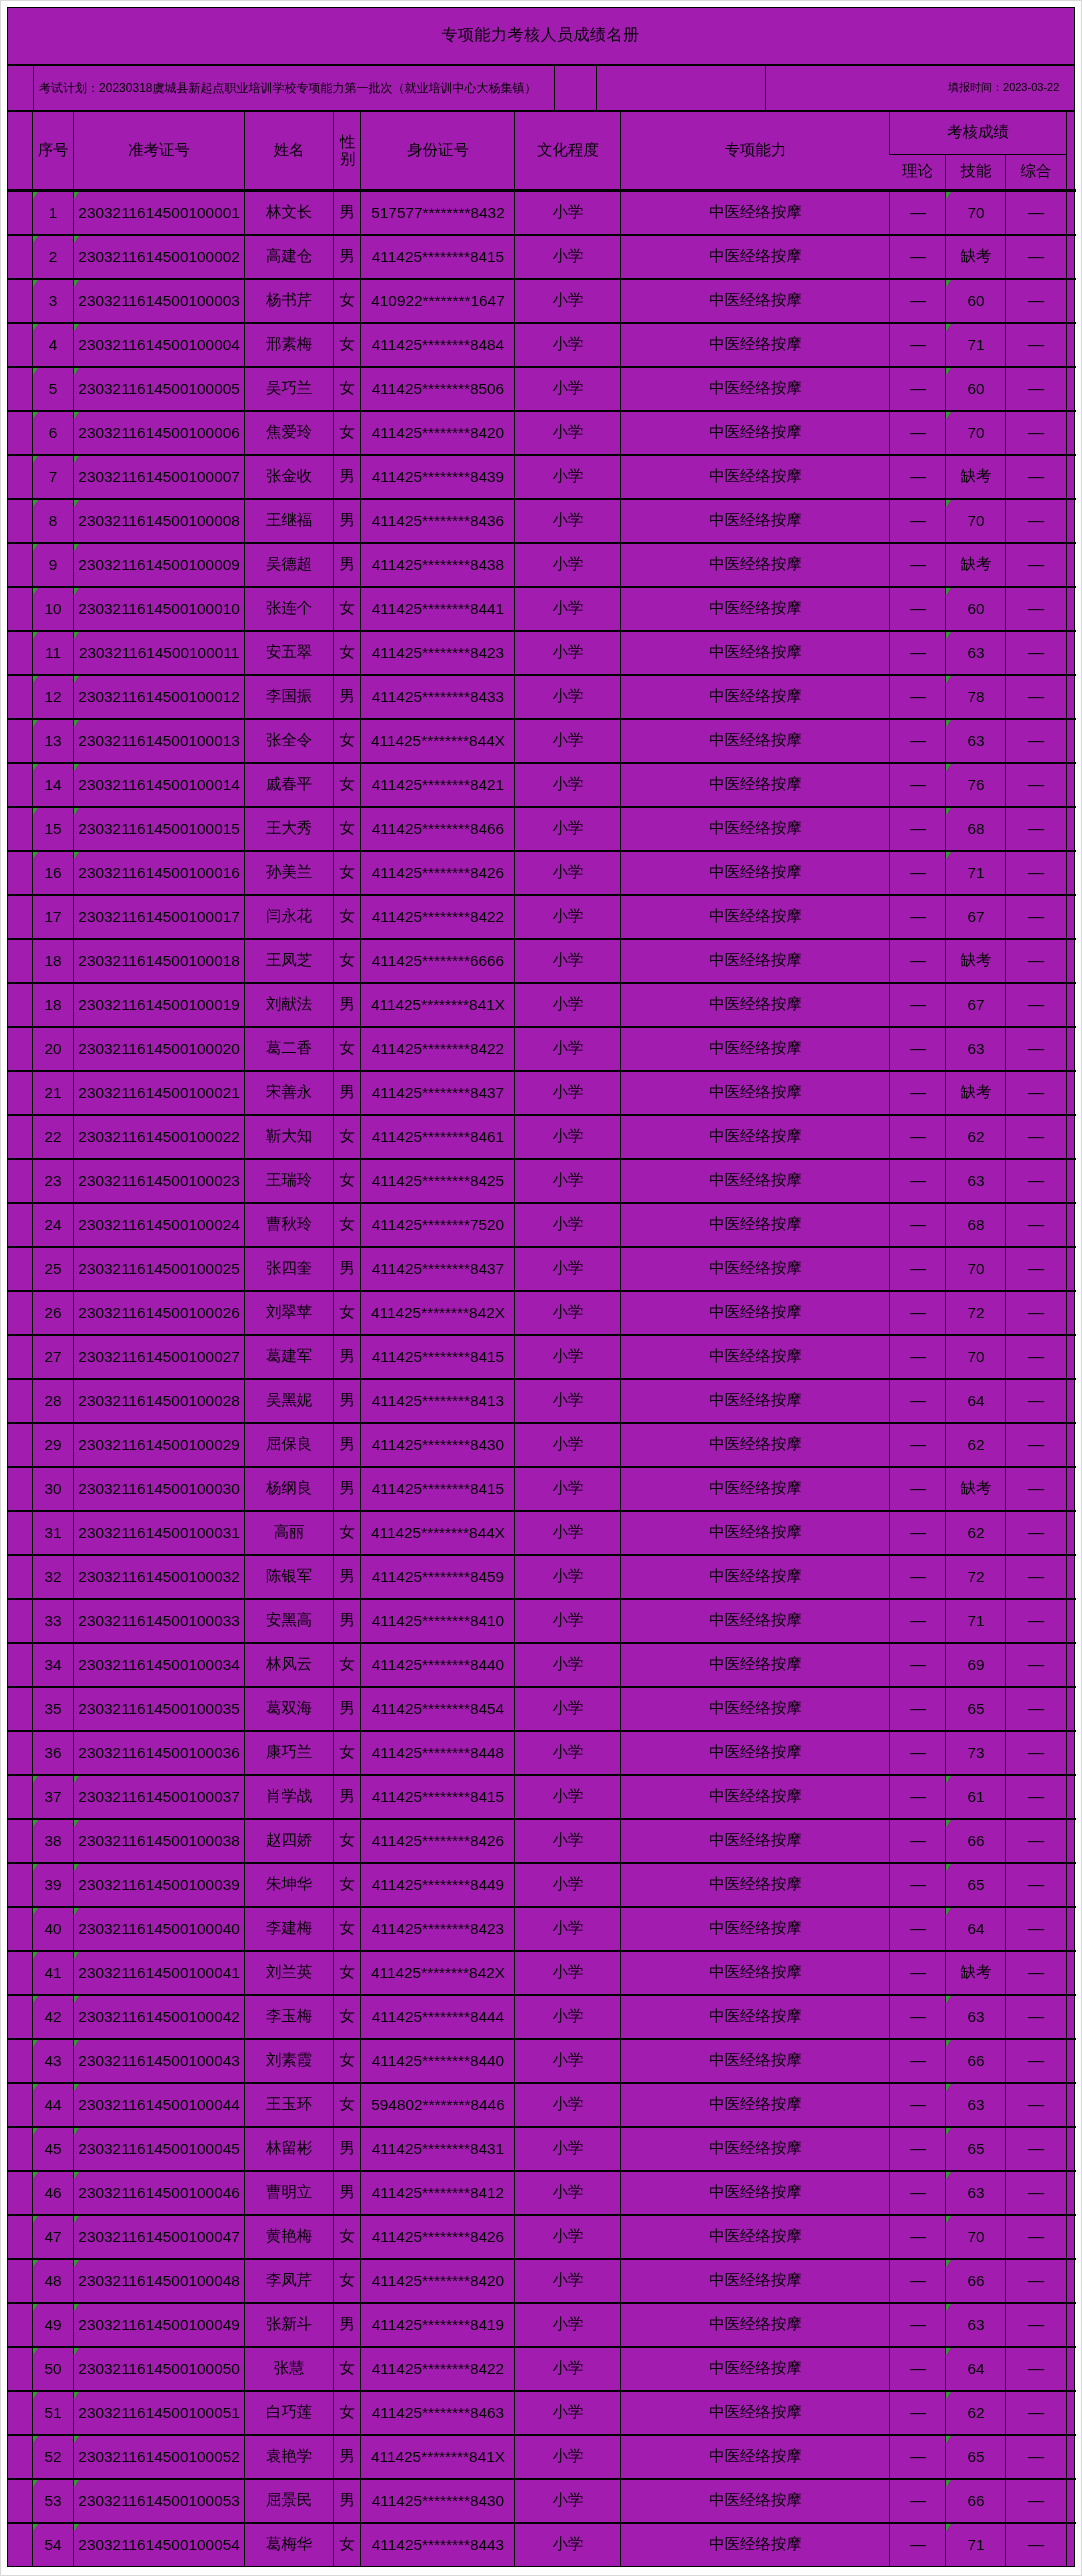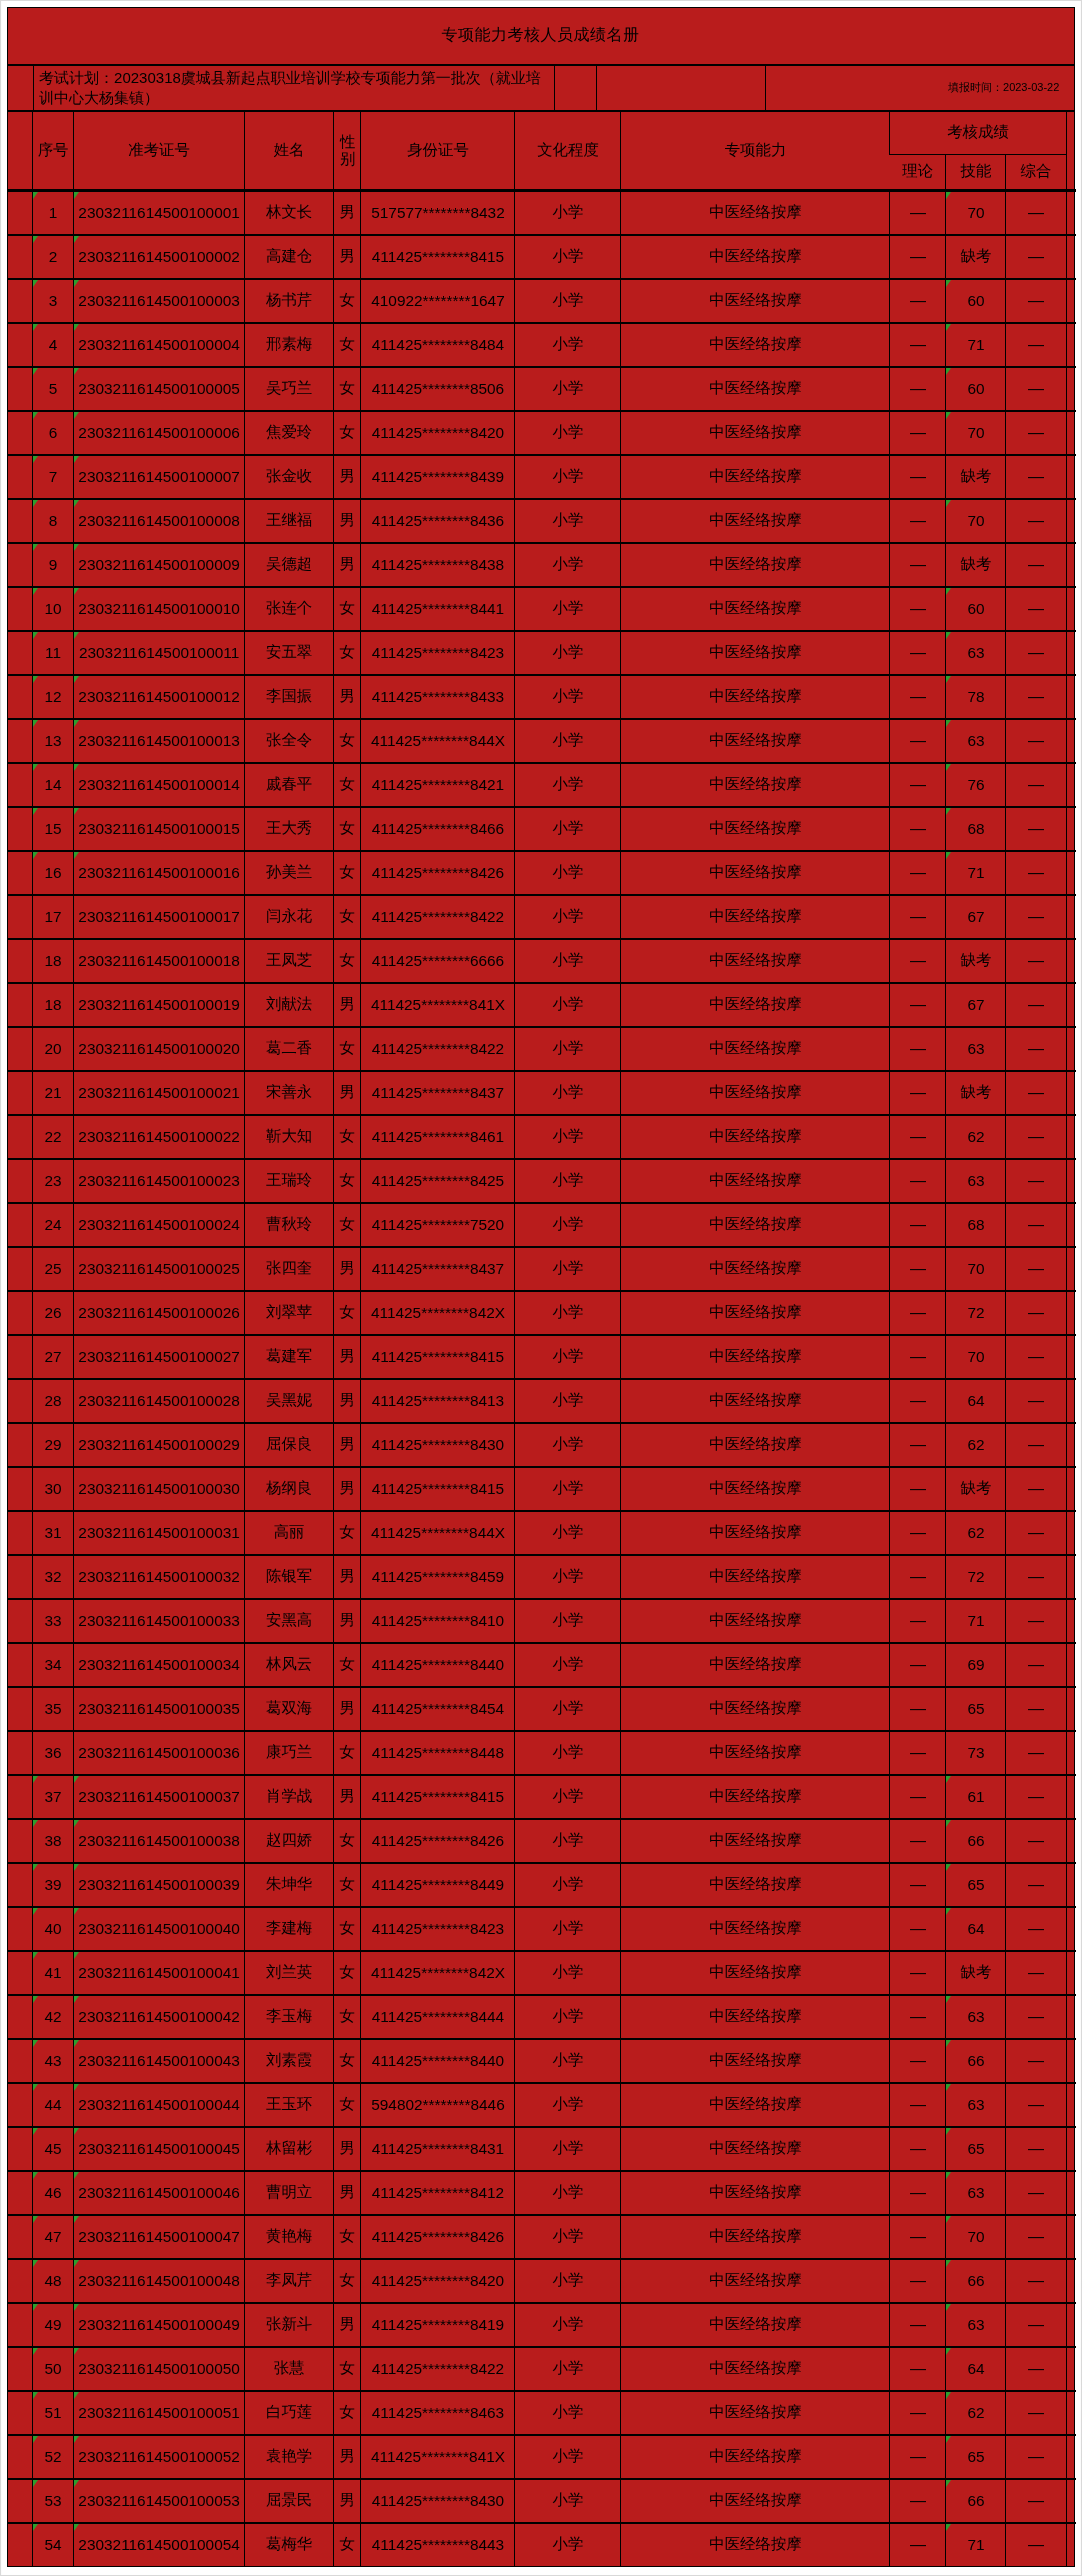--- a/index.html
+++ b/index.html
@@ -3,38 +3,38 @@
 <meta charset="utf-8">
 <style>
   html,body { margin:0; padding:0; }
   body {
     width:1082px; height:2576px; background:#ffffff; position:relative;
     font-family:"Liberation Sans","DejaVu Sans",sans-serif; color:#000;
     box-shadow: inset 0 0 0 1.1px #d9d9d9;
   }
   .sheet {
     position:absolute; left:6.6px; top:6.6px; width:1066px;
-    border:1.6px solid #000; background:#b91c1c;
+    border:1.6px solid #000; background:#a21caf;
   }
   
   .title-row {
     height:56px; border-bottom:2.2px solid #000;
     display:flex; align-items:center; justify-content:center;
     font-size:16px; letter-spacing:0.5px;
   }
   
   .plan-row {
     display:grid; grid-template-columns:25px 521px 42px 169px 1fr;
     height:44px; border-bottom:2.7px solid #000;
   }
   .plan-row .pcell { border-left:1.1px solid #000; min-width:0; }
   .plan-row .pcell:first-child { border-left:none; }
   .plan-text {
     display:flex; align-items:center;
-    font-size:15px; line-height:20px; padding:0 5.5px; text-align:left;
+    font-size:12px; line-height:20px; padding:0 5.5px; text-align:left;
   }
   .report-time {
     display:flex; align-items:center; justify-content:flex-end;
     font-size:11px; padding-right:14.3px; white-space:nowrap;
   }
   
   table.main { border-collapse:collapse; table-layout:fixed; width:100%; }
   th, td {
     border-left:1.1px solid #000; padding:0;
     text-align:center; vertical-align:middle; overflow:hidden;

